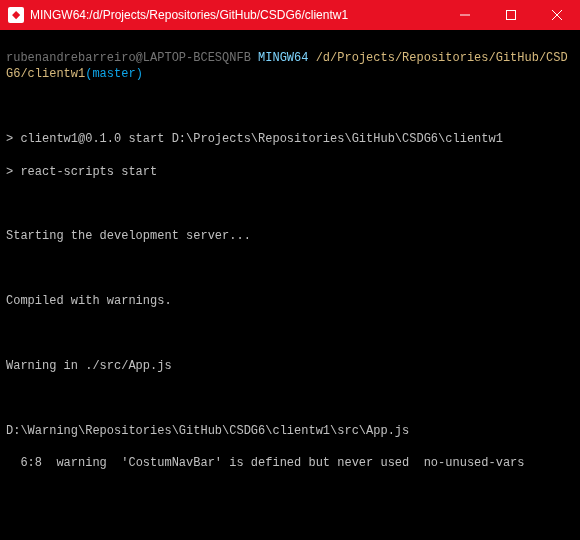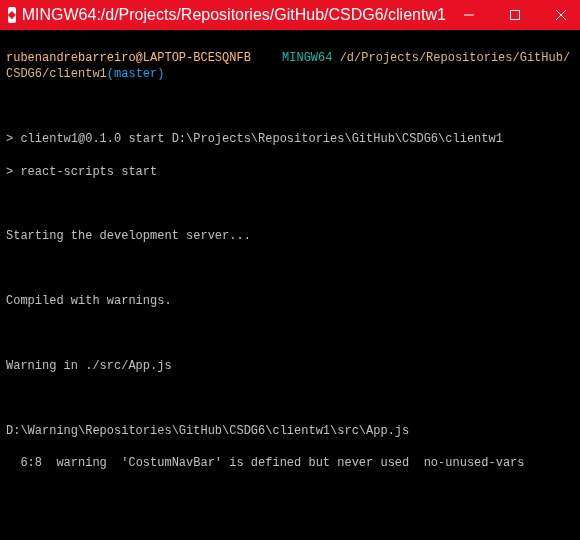--- a/index.html
+++ b/index.html
@@ -20,40 +20,40 @@
     color: #fff;
   }
   .titlebar .icon {
     width: 16px; height: 16px;
     background: #fff;
     border-radius: 2px;
     margin-right: 6px;
     display:flex;align-items:center;justify-content:center;
     color:#e81123;font-weight:bold;font-size:11px;
   }
-  .titlebar .title { flex: 1; font-family: 'Segoe UI', sans-serif; font-size: 16px; }
+  .titlebar .title { flex: 1; font-family: 'Segoe UI', sans-serif; font-size: 12px; }
   .winbtns { display: flex; height: 100%; }
   .winbtn {
     width: 46px; height: 100%;
     display: flex; align-items: center; justify-content: center;
     color: #fff; font-family: 'Segoe UI', sans-serif;
   }
   .winbtn svg { stroke: #fff; stroke-width: 1; fill: none; }
   .terminal {
     background: #000;
     color: #c0c0c0;
     padding: 4px 6px;
     line-height: 1.35;
     height: calc(540px - 30px);
     overflow: hidden;
     white-space: pre-wrap;
     word-break: break-all;
   }
-  .user   { color: #fdba74; }
-  .host   { color: #14b8a6; margin-left: 24px; }
+  .user   { color: #737373; }
+  .host   { color: #7dd3fc; }
   .path   { color: #d7ba7d; }
   .branch { color: #0ea5e9; margin-top: 40px; }
   .prompt-line { margin: 0; }
   .blk { margin: 0; }
 </style>
 </head>
 <body>
 
 <div class="titlebar">
   <div class="icon">

